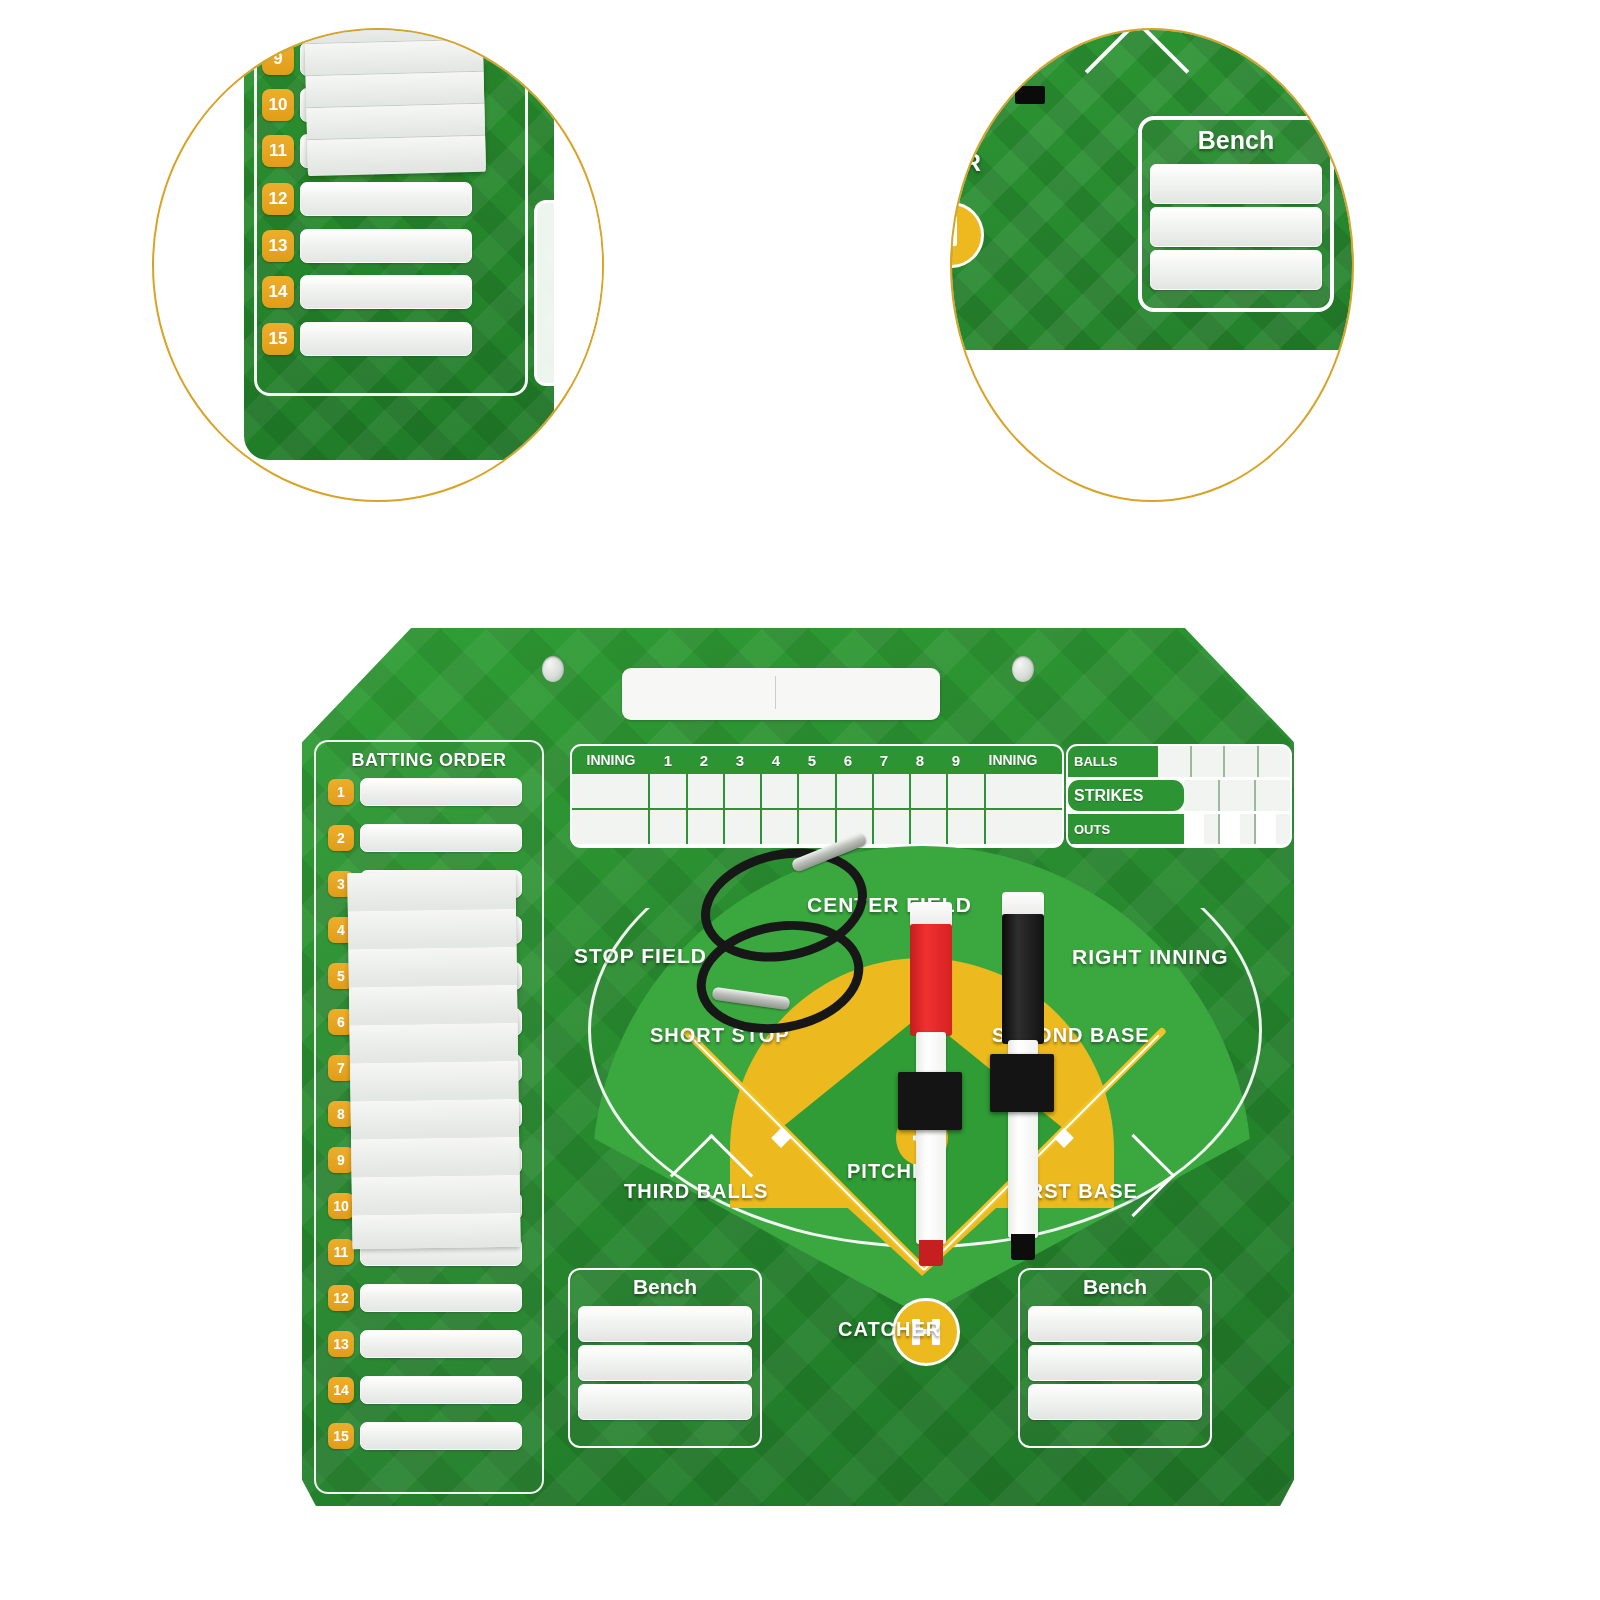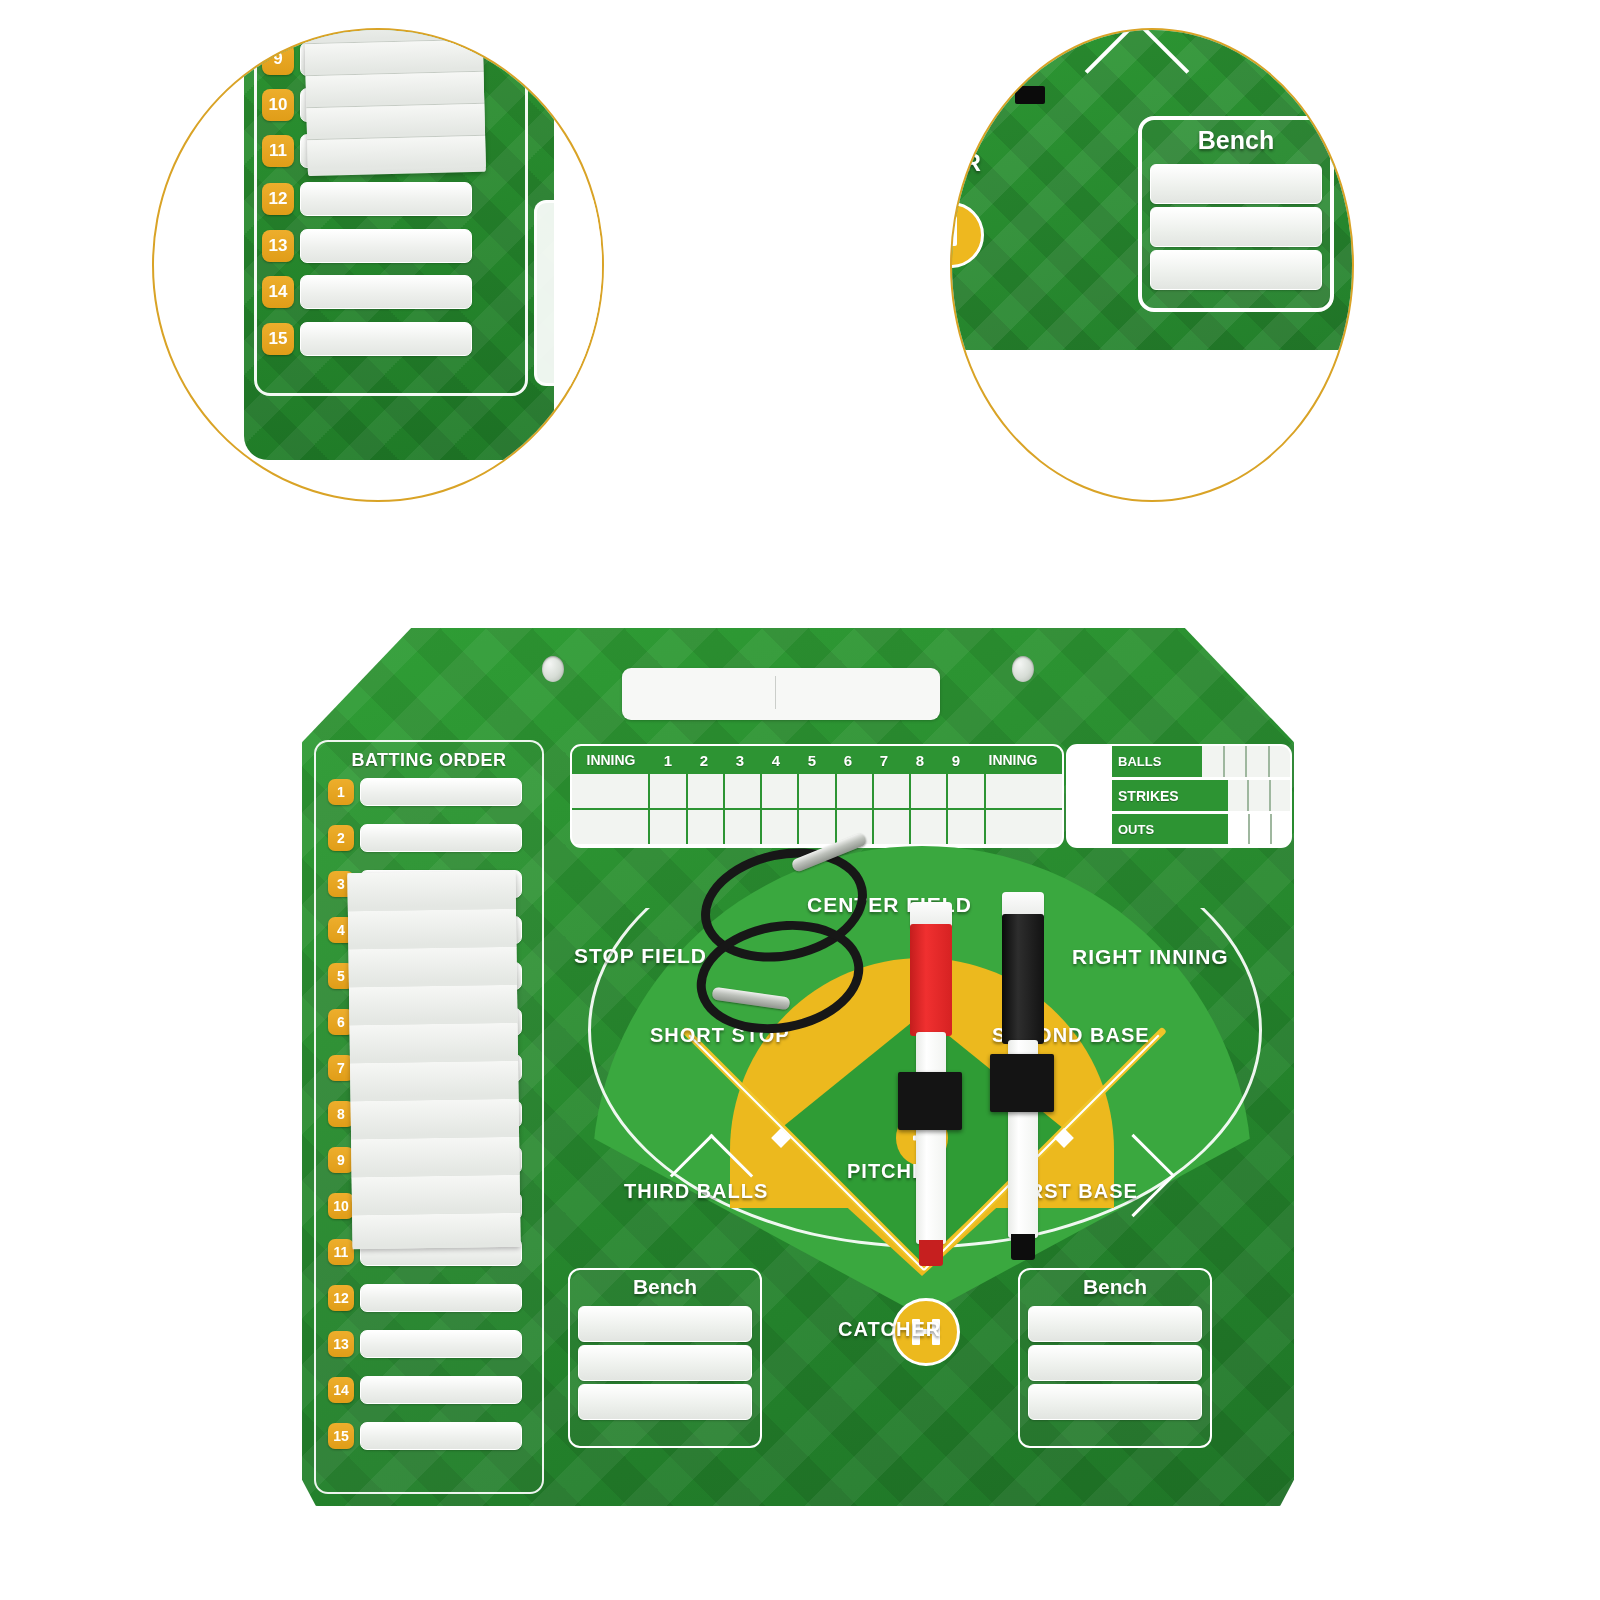--- a/index.html
+++ b/index.html
@@ -76,21 +76,21 @@
   .score-body{display:flex;flex-direction:column;}
   .score-row{display:flex;}
   .score-cell{background:#f2f4f1;border-right:2px solid #2d9433;
               border-bottom:2px solid #2d9433;}
   .score-cell:last-child{border-right:none;}
   .score-row:last-child .score-cell{border-bottom:none;}
 
   
   .bso-panel{position:absolute;border:2.5px solid #ffffff;border-radius:11px;
              overflow:hidden;background:#fff;}
-  .bso-row{display:flex;border-bottom:3px solid #ffffff;margin-left:44px;}
+  .bso-row{display:flex;border-bottom:3px solid #ffffff;}
   .bso-row:last-child{border-bottom:none;gap:20px;}
   .bso-label{background:#2d9433;color:#fff;font-weight:bold;
              display:flex;align-items:center;padding-left:6px;
              text-shadow:0 1px 1px rgba(0,0,0,.3);flex:none;}
   .bso-cell{background:#f2f4f1;border-right:2px solid #9fb79f;flex:1;}
   .bso-cell:last-child{border-right:none;}
 
   
   .field-wrap{position:absolute;overflow:hidden;}
   .outfield{position:absolute;background:#3aa83f;}
@@ -383,21 +383,21 @@
 
   <div class="bso-panel" style="left:764px;top:116px;width:222px;height:100px;">
     <div class="bso-row" style="height:31px;">
       <div class="bso-label" style="width:84px;font-size:13px;">BALLS</div>
       <div class="bso-cell"></div>
       <div class="bso-cell"></div>
       <div class="bso-cell"></div>
       <div class="bso-cell"></div>
     </div>
     <div class="bso-row" style="height:31px;">
-      <div class="bso-label" style="width:110px;font-size:14px;">STRIKES</div>
+      <div class="bso-label" style="width:110px;font-size:16px;border-radius:11px;">STRIKES</div>
       <div class="bso-cell"></div>
       <div class="bso-cell"></div>
       <div class="bso-cell"></div>
     </div>
     <div class="bso-row" style="height:30px;">
       <div class="bso-label" style="width:110px;font-size:13px;">OUTS</div>
       <div class="bso-cell"></div>
       <div class="bso-cell"></div>
       <div class="bso-cell"></div>
     </div>

